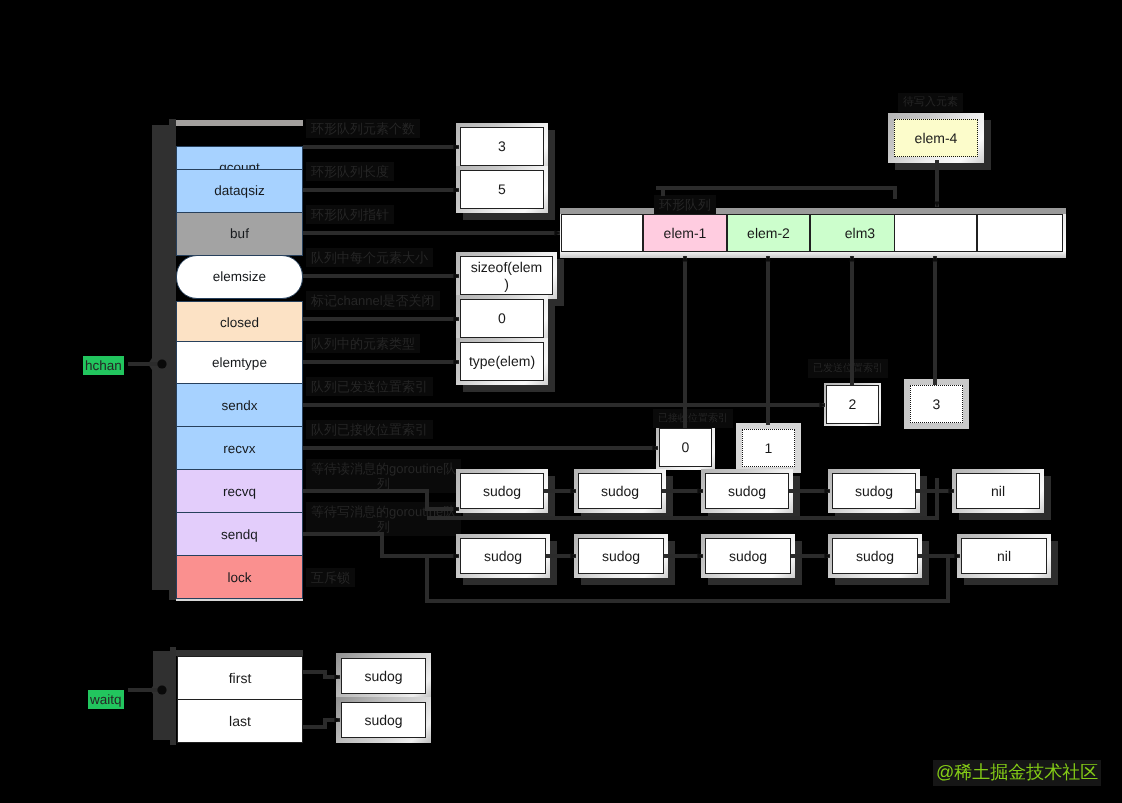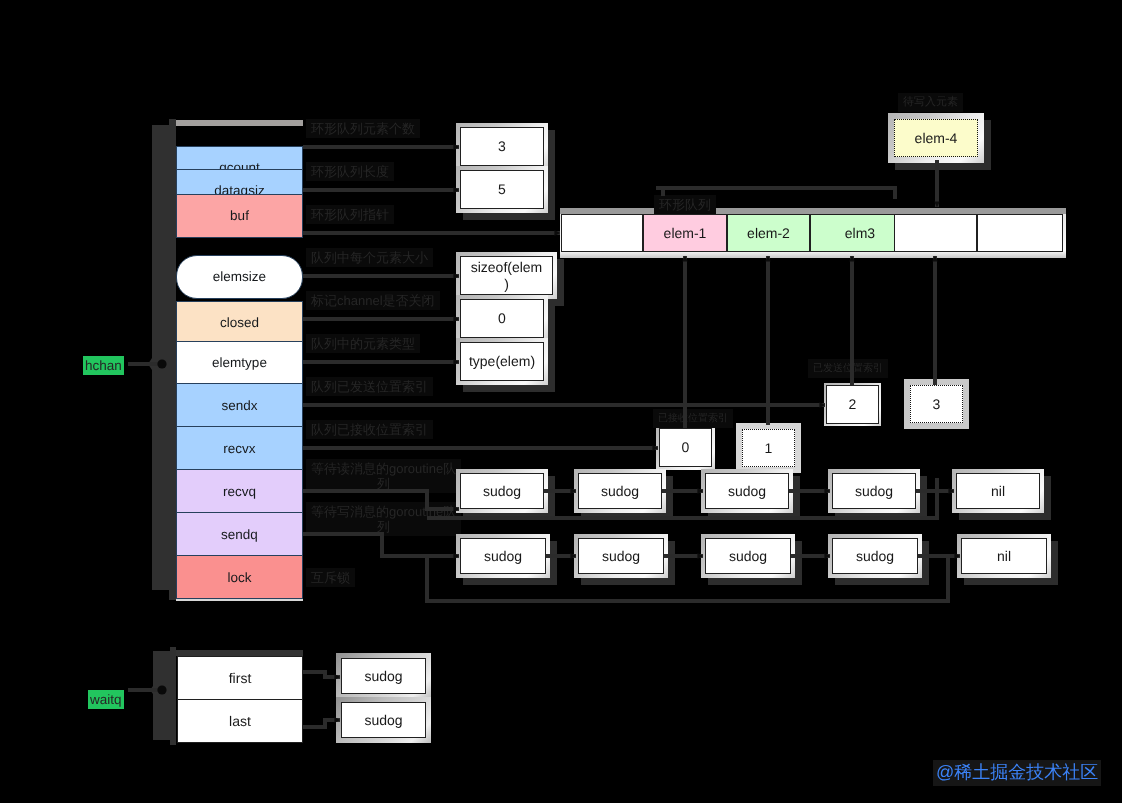--- a/index.html
+++ b/index.html
@@ -14,21 +14,21 @@
 .box{position:absolute;z-index:3;box-sizing:border-box;border:1px solid #202020;background:#fff;color:#181818;
  display:flex;align-items:center;justify-content:center;text-align:center;font-size:14px;line-height:1.16;
  white-space:pre-line;}
 .box.dotted{border:1.6px dotted #141414;}
 .srow{position:absolute;z-index:3;box-sizing:border-box;border:1px solid #27405c;
  display:flex;align-items:center;justify-content:center;font-size:13.5px;color:#16191c;}
 .cell{position:absolute;z-index:3;box-sizing:border-box;border:1px solid #202020;
  display:flex;align-items:center;justify-content:center;font-size:14px;color:#181818;}
 .cn{position:absolute;z-index:1;color:#262626;background:#0a0a0a;font-size:13px;line-height:15px;white-space:pre-line;text-align:center;padding:2px 5px;}
 .lbl{position:absolute;z-index:4;color:#262626;background:#22c55e;font-size:13.5px;white-space:nowrap;padding:2px 2px;}
-.wm{position:absolute;z-index:5;color:#3b82f6;font-size:18px;letter-spacing:0px;background:rgba(120,120,120,0.18);padding:1px 3px;}
+.wm{position:absolute;z-index:5;color:#84cc16;font-size:18px;letter-spacing:0px;background:rgba(120,120,120,0.18);padding:1px 3px;}
 </style>
 </head>
 <body>
 
 <div id="stage">
 <svg class="lines" viewBox="0 0 1122 803">
  <defs>
   <marker id="ar" markerWidth="7" markerHeight="7" refX="6" refY="3.5" orient="auto" markerUnits="userSpaceOnUse">
           <path d="M0.4,0.6 L6.2,3.5 L0.4,6.4 z" fill="#0c0c0c"></path>
         </marker>
@@ -76,21 +76,21 @@
  </svg>
  <div class="halo2" style="left:176px;top:650px;width:127px;height:6px;background:#333333;"></div>
  <div class="halo2" style="left:176px;top:120px;width:127px;height:6px;"></div>
  <div>
   <div class="srow" style="left:176px;top:126.00px;width:127px;height:43.91px;background:#a7d2ff;margin-top:20px;">
         <span>qcount</span>
       </div>
   <div class="srow" style="left:176px;top:168.91px;width:127px;height:43.91px;background:#a7d2ff;">
         <span>dataqsiz</span>
       </div>
-  <div class="srow" style="left:176px;top:194px;width:127px;height:43.91px;background:#fca5a5;">
+  <div class="srow" style="left:176px;top:212px;width:127px;height:43.91px;background:#a3a3a3;">
         <span>buf</span>
       </div>
   <div class="srow" style="left:176px;top:254.73px;width:127px;height:43.91px;background:#ffffff;border-radius:21px;">
         <span>elemsize</span>
       </div>
   <div class="srow" style="left:176px;top:301px;width:127px;height:43.91px;background:#fce2c5;">
         <span>closed</span>
       </div>
   <div class="srow" style="left:176px;top:340.55px;width:127px;height:43.91px;background:#ffffff;">
         <span>elemtype</span>

